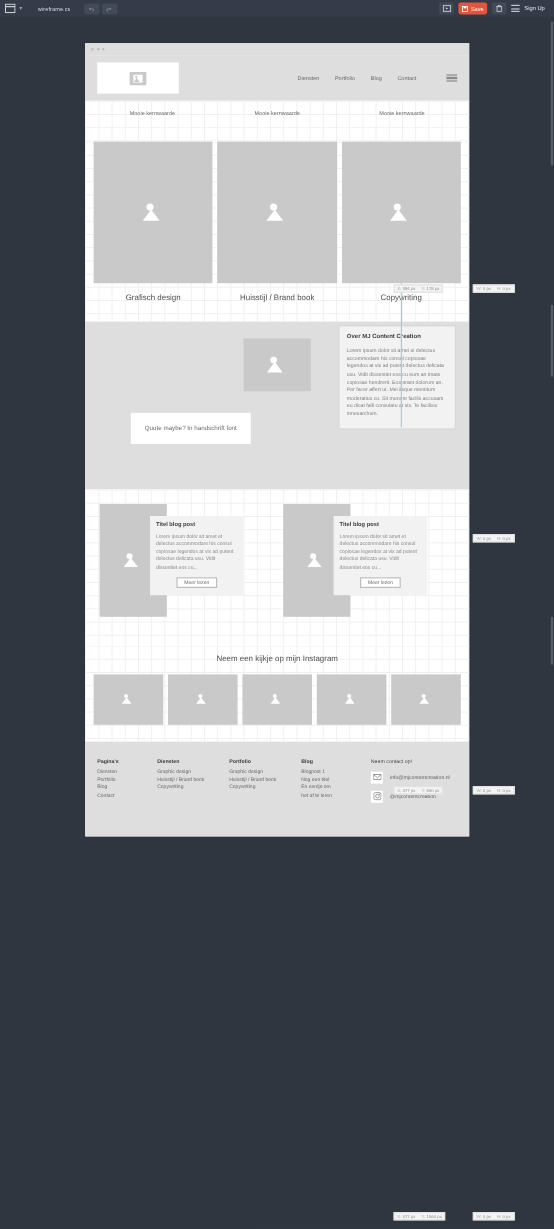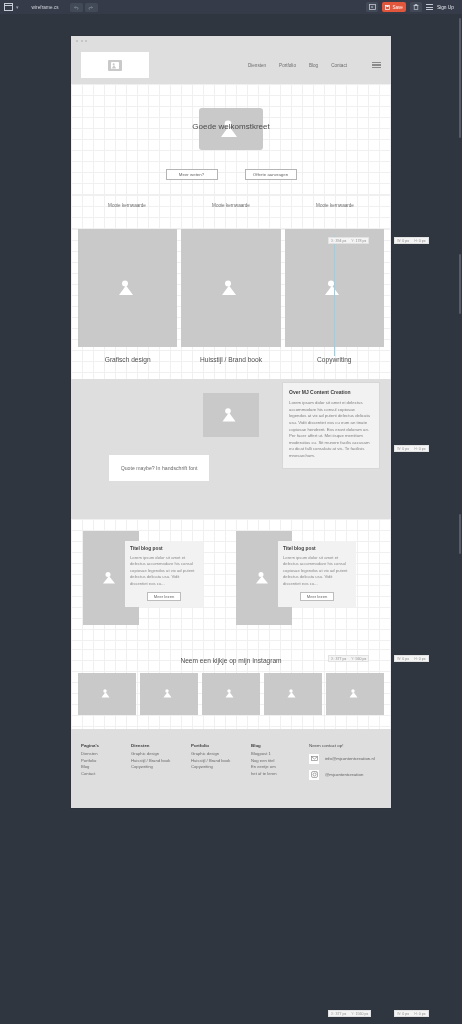--- a/index.html
+++ b/index.html
@@ -446,33 +446,20 @@
         <span class="nav-link">Blog</span>
         <span class="nav-link">Contact</span>
         <span class="hamb">
             <span></span>
             <span></span>
             <span></span>
           </span>
       </div>
     </div>
 
-    <div class="hero gridpaper">
-      <div class="hero-img imgph" style="border-radius:3px;">
-        <svg width="26" height="22" viewBox="0 0 26 22">
-            <circle cx="10" cy="6" r="3.4" fill="#fff"></circle>
-            <path d="M3 19 L11 8 L19 19 Z" fill="#fff"></path>
-          </svg>
-      </div>
-      <div class="hero-title">Goede welkomstkreet</div>
-      <div class="hero-btns">
-        <div class="btn-outline">Meer weten?</div>
-        <div class="btn-outline">Offerte aanvragen</div>
-      </div>
-    </div>
 
     <div class="values gridpaper">
       <div class="value-col">Mooie kernwaarde</div>
       <div class="value-col">Mooie kernwaarde</div>
       <div class="value-col">Mooie kernwaarde</div>
     </div>
 
     <div class="services gridpaper">
       <div class="svc">
         <div class="svc-img imgph">

